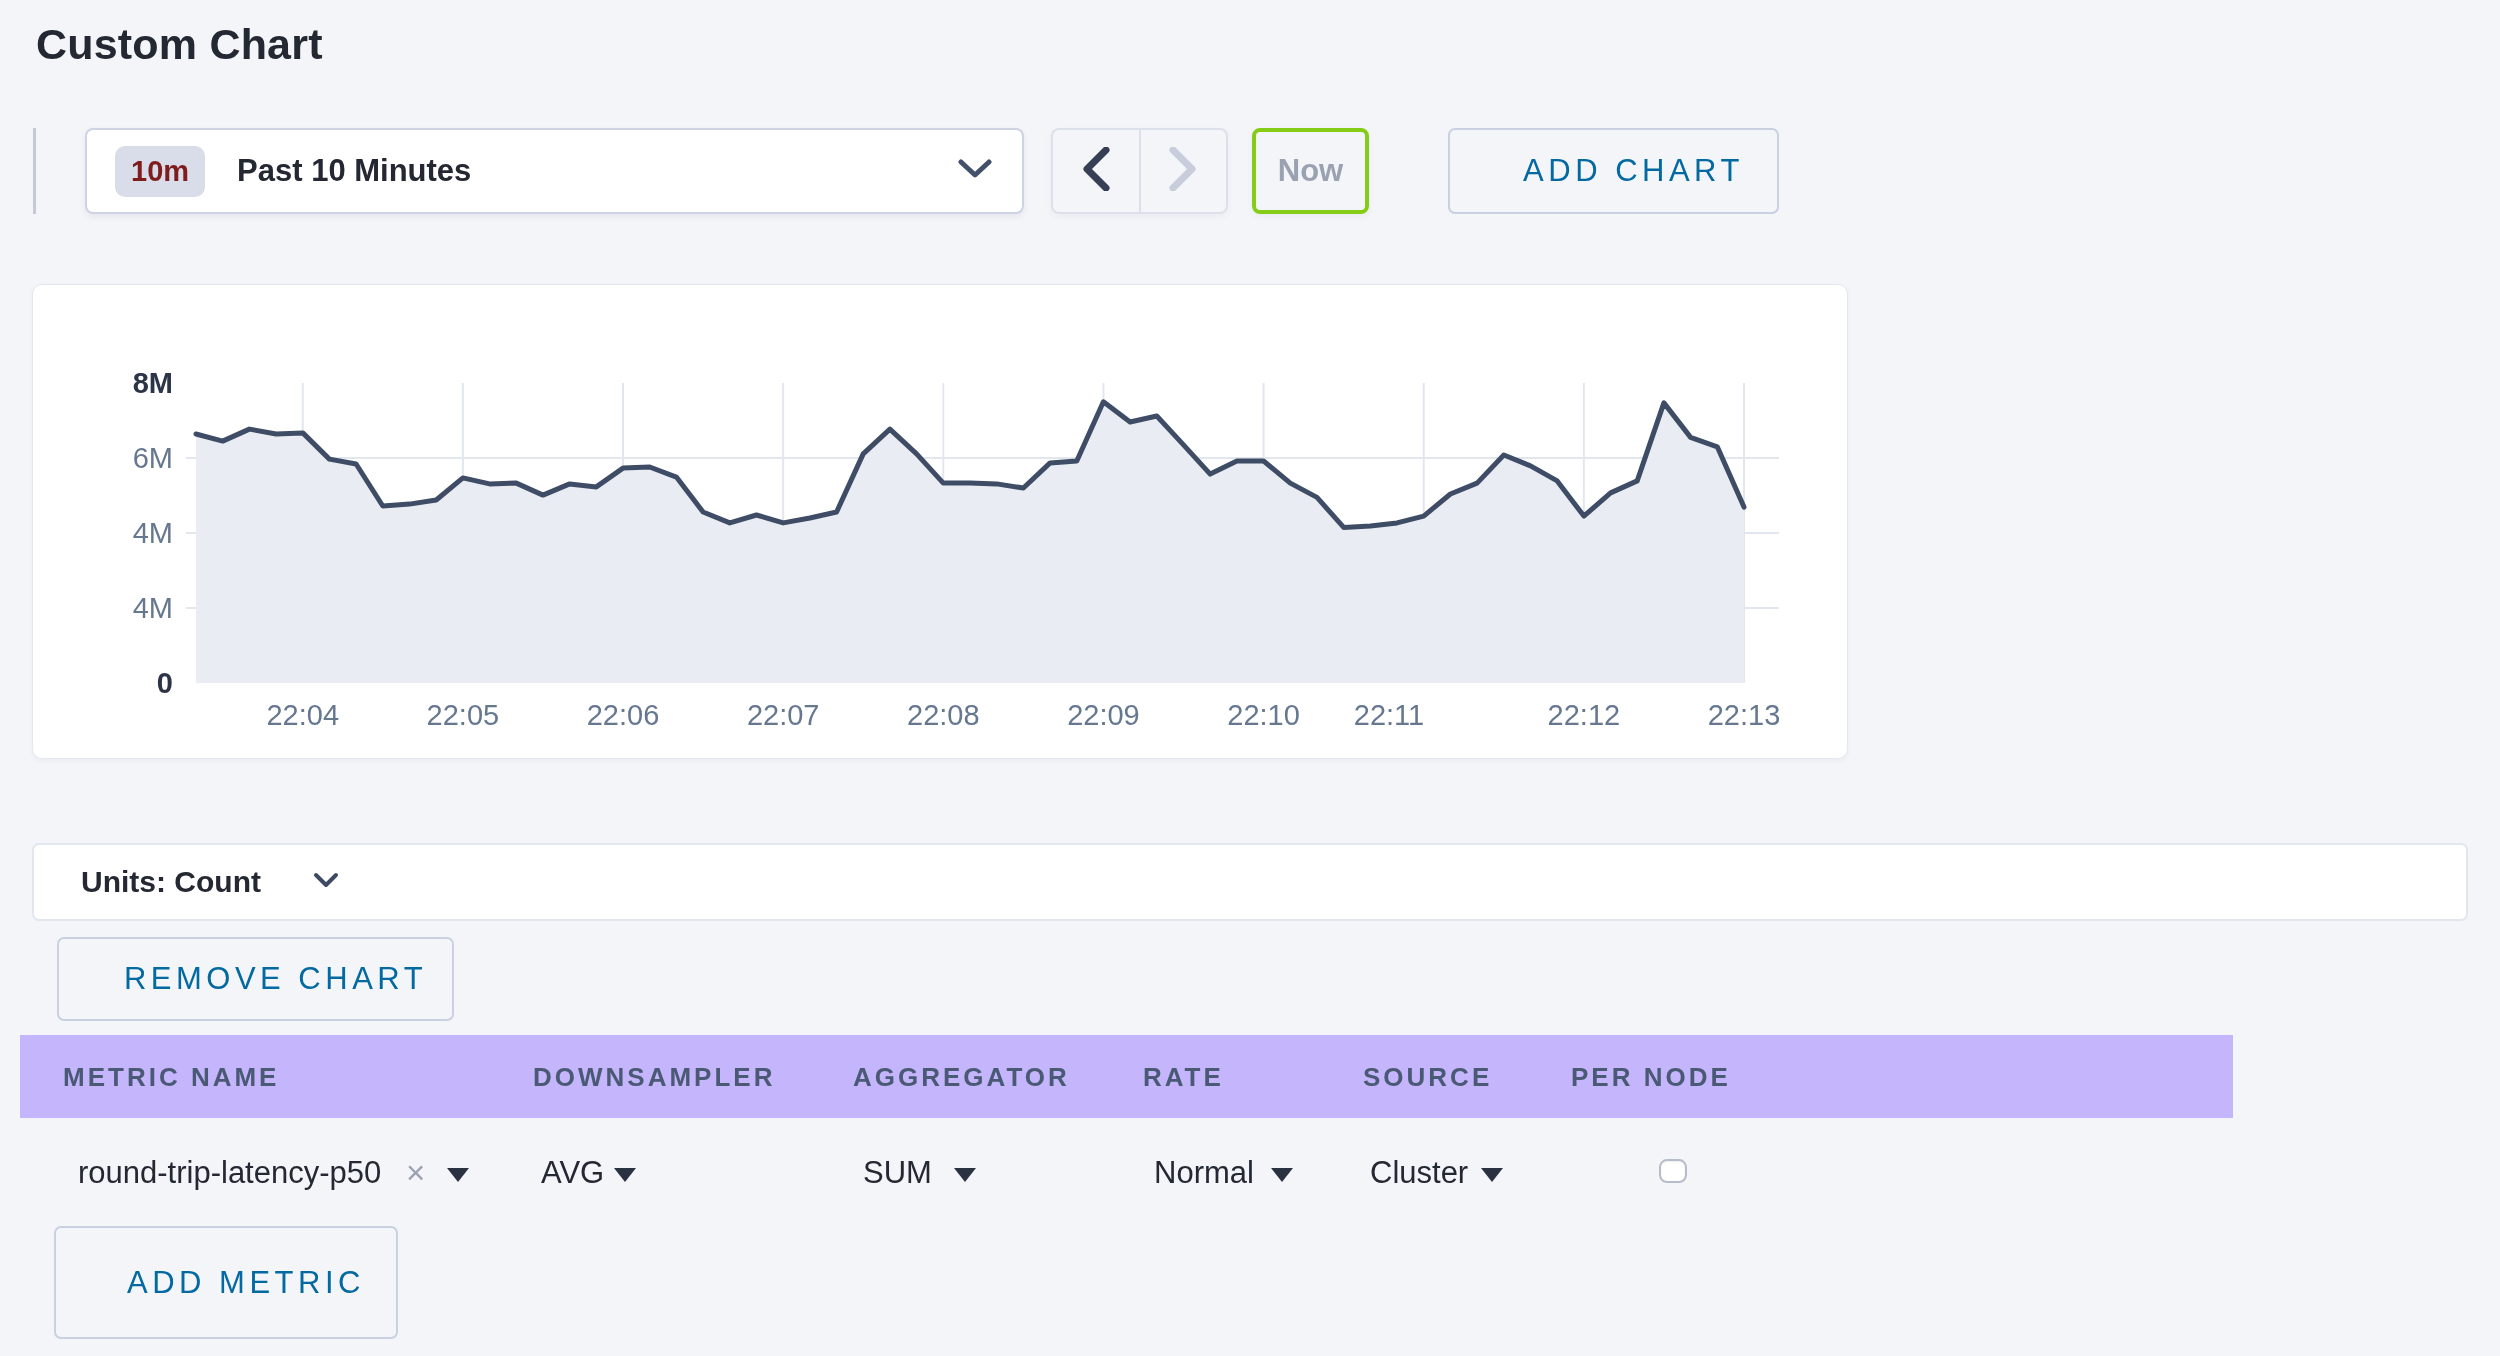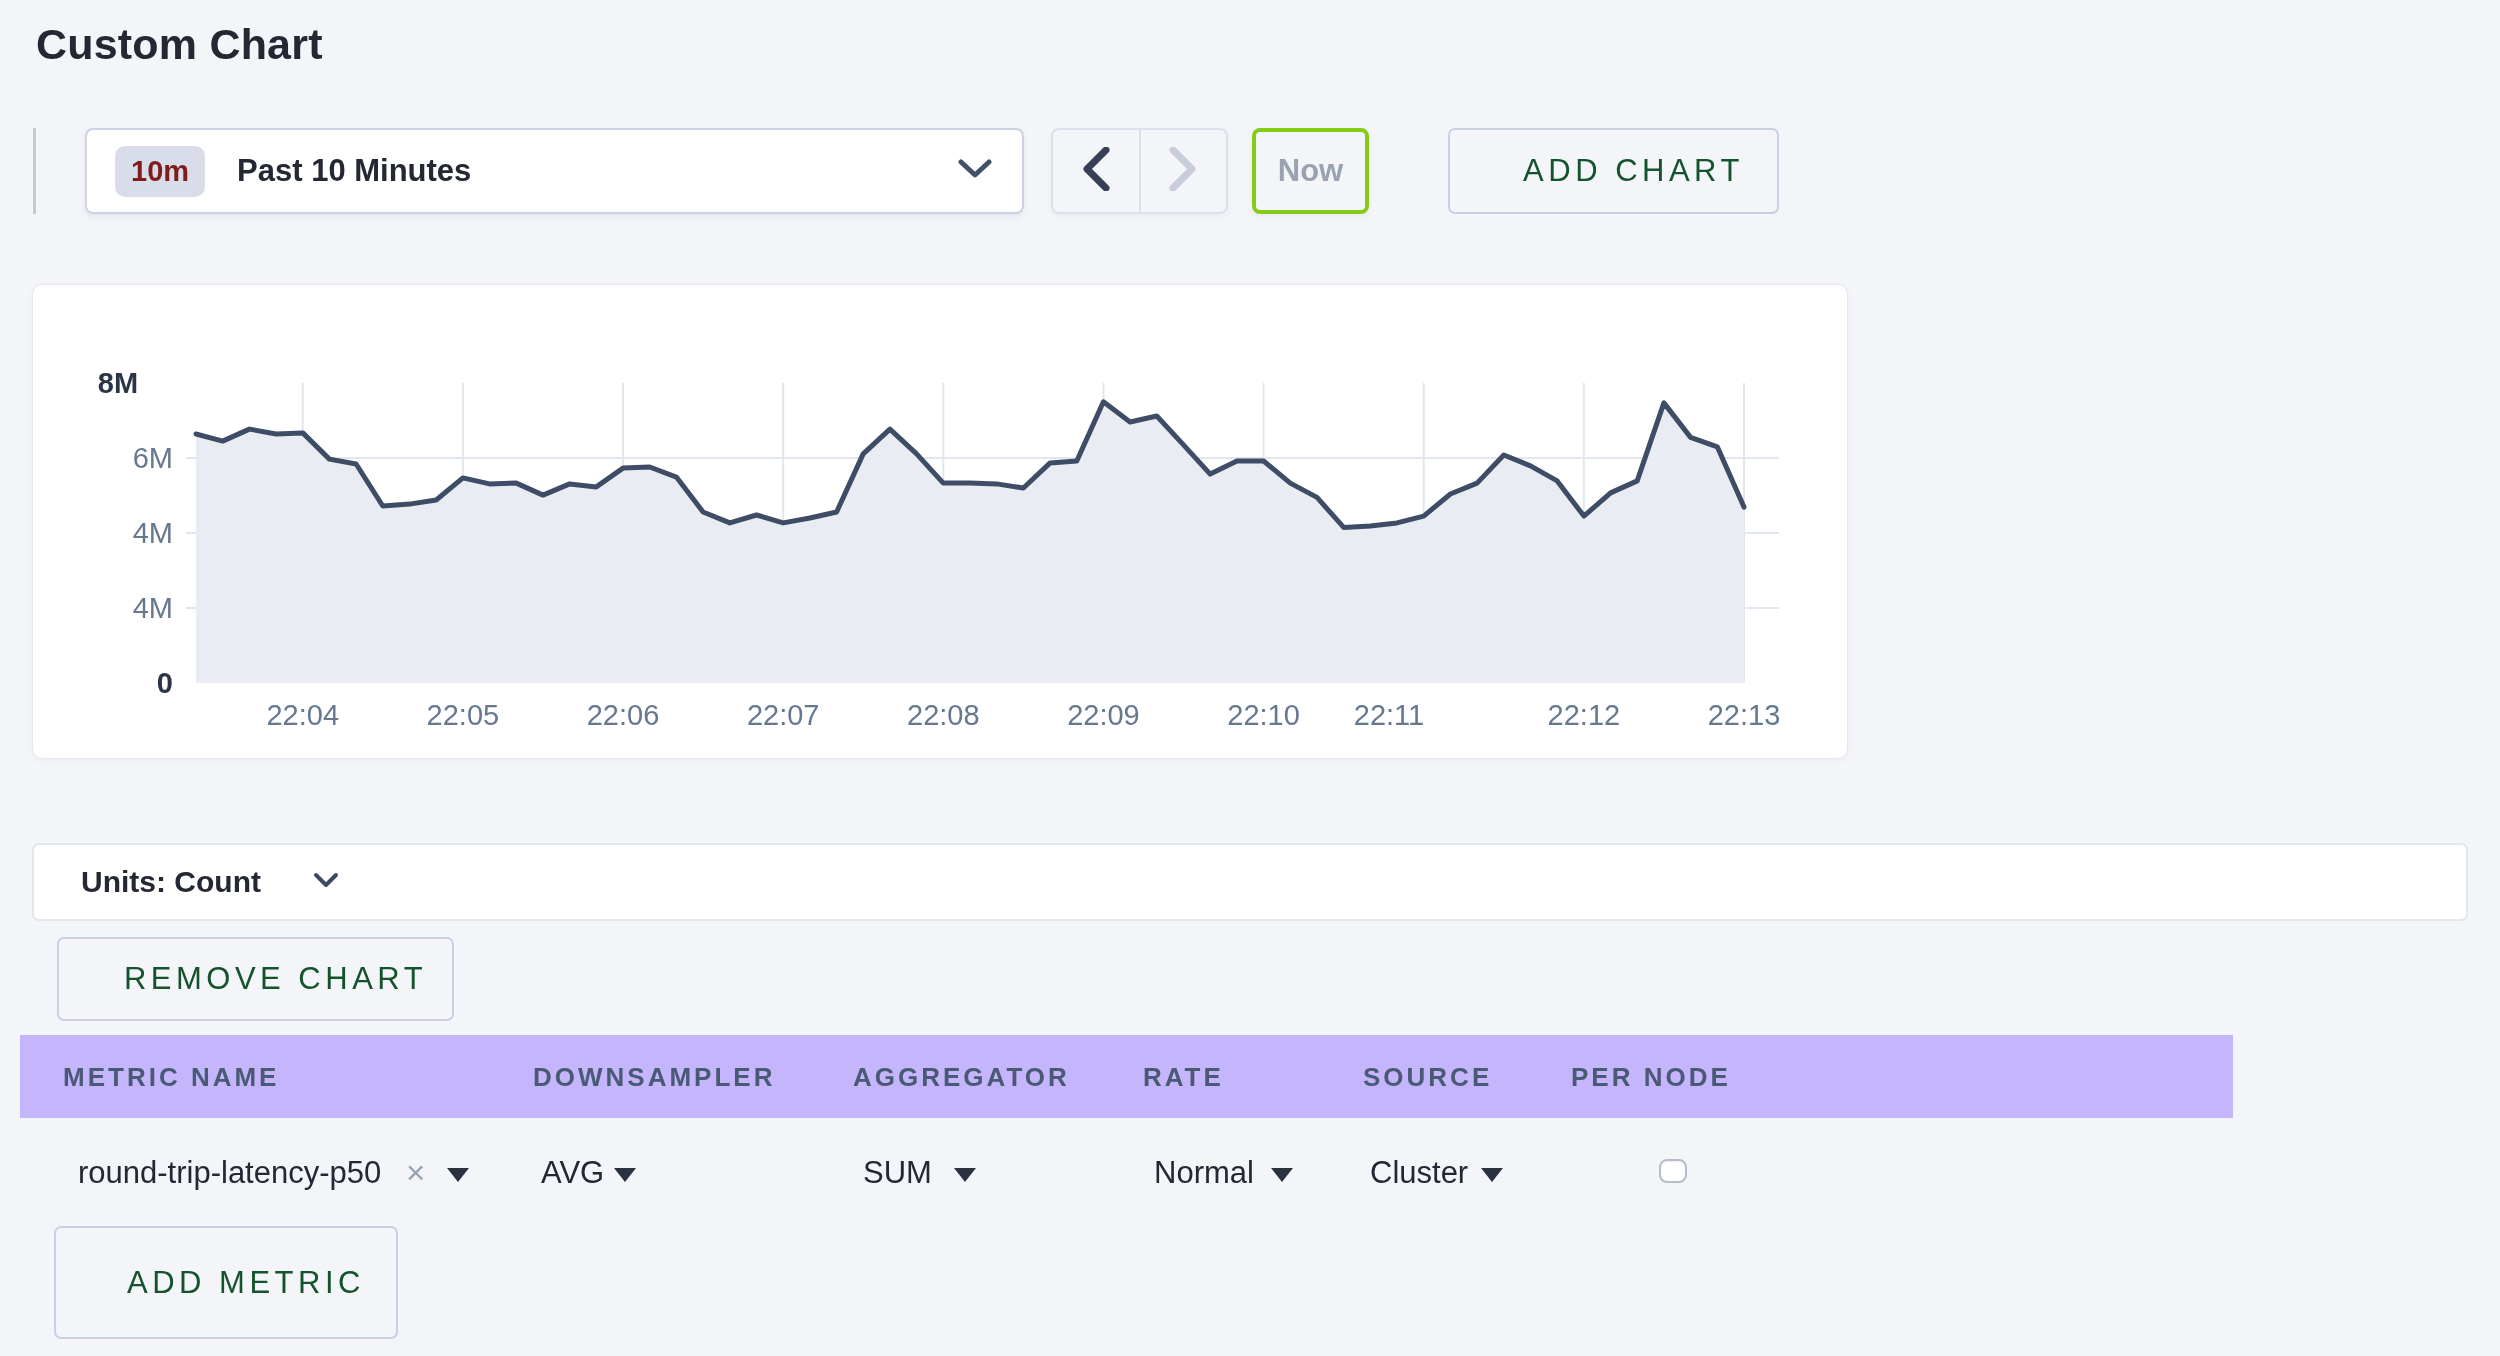--- a/index.html
+++ b/index.html
@@ -49,21 +49,21 @@
     border:4px solid #84cc16; border-radius:8px;
     box-shadow:0 3px 6px rgba(60,70,100,0.05);
     display:flex; align-items:center; justify-content:center;
     font-size:31px; font-weight:700; color:#9aa2b2; cursor:default;
   }
 
   .blue-button {
     border:2px solid #c9d0e2; border-radius:7px;
     display:flex; align-items:center; justify-content:center;
     font-size:31px; font-weight:500; letter-spacing:4.5px;
-    color:#14532d; cursor:pointer; background:transparent;padding-left:40px;
+    color:#0369a1; cursor:pointer; background:transparent;padding-left:40px;
   }
   #add-chart-button  { left:1448px; top:128px; width:331px; height:86px; }
   #remove-chart-button { left:57px;  top:937px; width:397px; height:84px; }
   #add-metric-button { left:54px; top:1226px; width:344px; height:113px; }
 
   
   #chart-card {
     left:32px; top:284px; width:1816px; height:475px;
     background:#ffffff; border:1px solid #e4e7f0; border-radius:10px;
     box-shadow:0 2px 5px rgba(60,70,100,0.05);
@@ -168,21 +168,21 @@
       <line x1="910.3103448275862" y1="98" x2="910.3103448275862" y2="398" stroke="#e2e7ef" stroke-width="2"></line>
       <line x1="1070.4482758620688" y1="98" x2="1070.4482758620688" y2="398" stroke="#e2e7ef" stroke-width="2"></line>
       <line x1="1230.5862068965516" y1="98" x2="1230.5862068965516" y2="398" stroke="#e2e7ef" stroke-width="2"></line>
       <line x1="1390.7241379310344" y1="98" x2="1390.7241379310344" y2="398" stroke="#e2e7ef" stroke-width="2"></line>
       <line x1="1550.8620689655172" y1="98" x2="1550.8620689655172" y2="398" stroke="#e2e7ef" stroke-width="2"></line>
       <line x1="1711" y1="98" x2="1711" y2="398" stroke="#e2e7ef" stroke-width="2"></line>
       <polygon points="163.0,149.0 189.7,156.1 216.4,144.1 243.1,149.0 269.8,147.9 296.4,174.1 323.1,179.0 349.8,221.0 376.5,219.1 403.2,215.0 429.9,192.9 456.6,198.9 483.3,198.1 510.0,210.1 536.7,198.9 563.3,201.9 590.0,183.1 616.7,182.0 643.4,192.1 670.1,227.0 696.8,237.9 723.5,230.0 750.2,237.9 776.9,233.0 803.6,227.0 830.2,168.9 856.9,144.1 883.6,168.9 910.3,198.1 937.0,198.1 963.7,198.9 990.4,203.0 1017.1,177.9 1043.8,176.0 1070.4,116.8 1097.1,137.0 1123.8,131.0 1150.5,159.9 1177.2,189.1 1203.9,176.0 1230.6,176.0 1257.3,198.1 1284.0,212.4 1310.7,242.4 1337.3,240.9 1364.0,237.9 1390.7,231.1 1417.4,209.0 1444.1,198.1 1470.8,170.0 1497.5,180.9 1524.2,195.9 1550.9,231.1 1577.6,207.9 1604.2,195.9 1630.9,117.9 1657.6,152.4 1684.3,161.8 1711.0,222.1 1711.0,398 163.0,398" fill="#e9ecf2"></polygon>
       <polyline points="163.0,149.0 189.7,156.1 216.4,144.1 243.1,149.0 269.8,147.9 296.4,174.1 323.1,179.0 349.8,221.0 376.5,219.1 403.2,215.0 429.9,192.9 456.6,198.9 483.3,198.1 510.0,210.1 536.7,198.9 563.3,201.9 590.0,183.1 616.7,182.0 643.4,192.1 670.1,227.0 696.8,237.9 723.5,230.0 750.2,237.9 776.9,233.0 803.6,227.0 830.2,168.9 856.9,144.1 883.6,168.9 910.3,198.1 937.0,198.1 963.7,198.9 990.4,203.0 1017.1,177.9 1043.8,176.0 1070.4,116.8 1097.1,137.0 1123.8,131.0 1150.5,159.9 1177.2,189.1 1203.9,176.0 1230.6,176.0 1257.3,198.1 1284.0,212.4 1310.7,242.4 1337.3,240.9 1364.0,237.9 1390.7,231.1 1417.4,209.0 1444.1,198.1 1470.8,170.0 1497.5,180.9 1524.2,195.9 1550.9,231.1 1577.6,207.9 1604.2,195.9 1630.9,117.9 1657.6,152.4 1684.3,161.8 1711.0,222.1" fill="none" stroke="#3e4c66" stroke-width="5" stroke-linejoin="round" stroke-linecap="round"></polyline>
     </svg>
   <div id="y-axis-labels">
-      <span class="ylabel strong" style="left: 30px; top: 98px; text-align: center;">8M</span>
+      <span class="ylabel strong" style="left: 30px; top: 98px;">8M</span>
       <span class="ylabel" style="left: 30px; top: 173px;">6M</span>
       <span class="ylabel" style="left: 30px; top: 248px;">4M</span>
       <span class="ylabel" style="left: 30px; top: 323px;">4M</span>
       <span class="ylabel strong" style="left: 30px; top: 398px;">0</span>
     </div>
   <div id="x-axis-labels">
       <span class="xlabel" style="left: 269.759px; top: 414px;">22:04</span>
       <span class="xlabel" style="left: 429.897px; top: 414px;">22:05</span>
       <span class="xlabel" style="left: 590.034px; top: 414px;">22:06</span>
       <span class="xlabel" style="left: 750.172px; top: 414px;">22:07</span>

